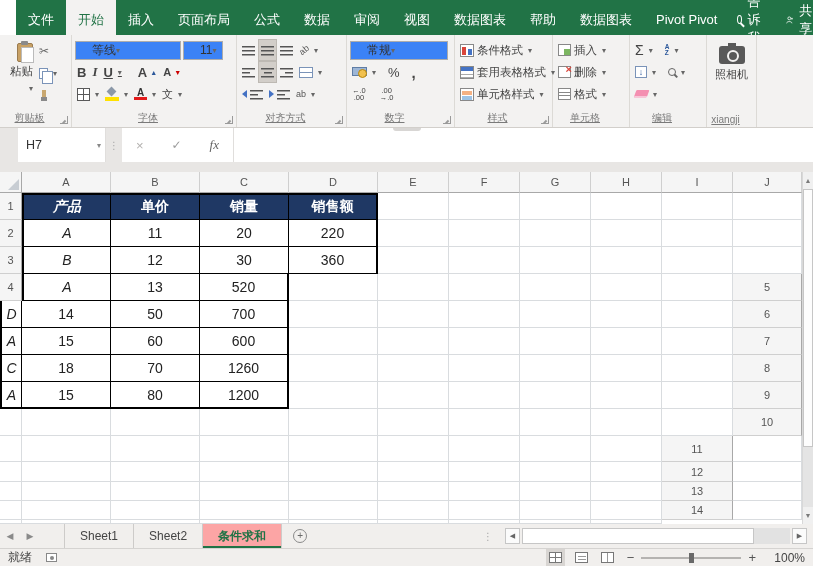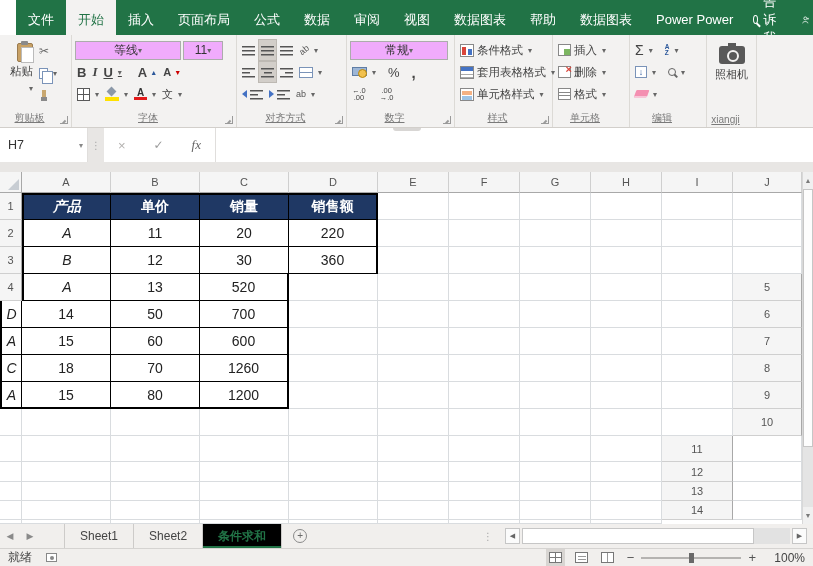--- a/index.html
+++ b/index.html
@@ -24,22 +24,22 @@
   .group { position:relative; height:100%; border-right:1px solid #DCDAD6; padding:4px 3px 16px; }
   .glabel { position:absolute; bottom:2px; left:0; right:12px; text-align:center; font-size:10px; color:#7A7A7A;text-decoration:underline; }
   .launcher { position:absolute; right:3px; bottom:3px; width:8px; height:8px;
     border-right:1.5px solid #9a9a9a; border-bottom:1.5px solid #9a9a9a; }
   .launcher::after { content:""; position:absolute; right:1px; bottom:1px; width:4px; height:1.5px;
     background:#9a9a9a; transform:rotate(-45deg); }
   .rrow { display:flex; align-items:center; height:22px; gap:2px; }
   .rbtn { display:inline-flex; align-items:center; gap:3px; font-size:11.5px; color:#444;
     padding:0 2px; height:20px; white-space:nowrap; }
   .dd::after { content:"▾"; font-size:8px; color:#666; margin-left:2px; }
-  .combo { background:#f0abfc; border:1px solid #ACACAC; height:19px; font-size:12px; color:#333;
-    display:flex; align-items:center; justify-content:center; padding:0 16px; }
+  .combo { background:#3b82f6; border:1px solid #ACACAC; height:19px; font-size:12px; color:#333;
+    display:flex; align-items:center; justify-content:flex-start; padding:0 16px; }
   .combo::after { content:"▾"; font-size:8px; color:#666; }
   .blet { font-weight:bold; font-size:13px; color:#444; } .ilet { font-style:italic; font-family:"Liberation Serif",serif; }
   .ulet { text-decoration:underline; }
   .clipwrap { display:flex; gap:4px; height:100%; }
   .pastecol { width:30px; display:flex; flex-direction:column; align-items:flex-end; padding-top:2px; }
   .clip { width:16px; height:19px; background:#C8A165; border:1px solid #9a7b4f; border-radius:2px; position:relative; }
   .clip::before { content:""; position:absolute; top:-3px; left:3px; width:7px; height:4px; background:#8a8a8a; border-radius:1px; }
   .clip::after { content:""; position:absolute; left:3px; top:3px; width:11px; height:14px; background:#fff; border:1px solid #bbb; }
   .pastecol span { font-size:11.5px; color:#444; margin-top:2px; }
   .cutcol { display:flex; flex-direction:column; justify-content:flex-start; gap:2px; padding-top:2px; }
@@ -93,21 +93,21 @@
   .mag2 { width:8px; height:8px; border:1.5px solid #666; border-radius:50%; position:relative; display:inline-block; }
   .mag2::after { content:""; position:absolute; width:4px; height:1.5px; background:#666; transform:rotate(45deg); right:-3px; bottom:-1px; }
   .eraser { width:13px; height:8px; background:#F48FB1; transform:skewX(-20deg); border-radius:1px; display:inline-block; border-bottom:2px solid #f7c6d8; }
   .camgrp { display:flex; flex-direction:column; align-items:center; padding-top:4px; }
   .cam { width:26px; height:18px; background:#595959; border-radius:3px; position:relative; margin-top:4px; }
   .cam::before { content:""; position:absolute; left:8px; top:4px; width:8px; height:8px; border:2px solid #F3F2F1; border-radius:50%; }
   .cam::after { content:""; position:absolute; top:-3px; left:9px; width:8px; height:3px; background:#595959; }
   .camgrp span { font-size:11px; color:#444; margin-top:3px; }
 
   
-  .fbar { position:absolute; top:128px; height:34px; left:0; right:0; background:#E8E6E4; display:flex; align-items:stretch; }
+  .fbar { position:absolute; top:128px; height:34px; left:0; right:0; background:#E8E6E4; display:flex; align-items:stretch;padding-left:18px; }
   .notch { position:absolute; top:0; left:50%; margin-left:-14px; width:28px; height:3px; background:#D8D6D4; border-radius:0 0 3px 3px; }
   .namebox { width:88px; background:#fff; display:flex; align-items:center; justify-content:space-between;
     padding:0 4px 0 8px; font-size:12.5px; color:#333; border-right:1px solid #E0DEDC; }
   .namebox::after { content:"▾"; font-size:8px; color:#888; }
   .fdots { width:16px; display:flex; align-items:center; justify-content:center; color:#aaa; font-size:10px; }
   .fbtns { width:112px; background:#fff; display:flex; align-items:center; justify-content:space-around; border-right:1px solid #E0DEDC; }
   .fx { font-style:italic; font-family:"Liberation Serif","DejaVu Serif",serif; color:#666; font-size:13px; }
   .fclose { color:#b3b1af; font-size:13px; } .fcheck { color:#9a9a9a; font-size:12px; }
   .finput { flex:1; background:#fff; }
 
@@ -138,21 +138,21 @@
   .vthumb { height:258px; background:#FDFDFD; border:1px solid #C6C6C6; }
   .vtrack { flex:1; background:#E4E4E4; }
 
   
   .sheetbar { position:absolute; top:524px; height:24px; left:0; right:0; background:#F1EFED;
     display:flex; align-items:stretch; font-size:12px; color:#444; }
   .snav { width:20px; display:flex; align-items:center; justify-content:center; color:#8a8a8a; font-size:9px; }
   .stabs { display:flex; align-items:stretch; margin-left:24px; }
   .stab { padding:0 15px; display:flex; align-items:center; border-left:1px solid #CDCBC9; }
   .stab:last-child { border-right:1px solid #CDCBC9; }
-  .stab.active { background:#000000; color:#217346; font-weight:bold; box-shadow:inset 0 -2px 0 #217346; }
+  .stab.active { background:#fca5a5; color:#217346; font-weight:bold; box-shadow:inset 0 -2px 0 #217346; }
   .addbtn { width:36px; display:flex; align-items:center; justify-content:center; }
   .addbtn i { width:14px; height:14px; border:1px solid #8a8a8a; border-radius:50%; color:#6a6a6a;
     font-style:normal; font-size:10px; line-height:12px; text-align:center; display:block; }
   .hsb { margin-left:auto; display:flex; align-items:center; padding-right:6px; gap:2px; }
   .hdots { color:#aaa; font-size:10px; margin-right:10px; }
   .hs-arr { width:15px; height:16px; border:1px solid #C6C6C6; background:#FBFBFB; display:flex;
     align-items:center; justify-content:center; font-size:7px; color:#666; }
   .hs-track { width:268px; height:16px; background:#E2E2E2; position:relative; }
   .hs-thumb { position:absolute; left:0; top:0; width:232px; height:100%; background:#FFF; border:1px solid #C6C6C6; }
 
@@ -185,21 +185,21 @@
         <div class="tab active">开始</div>
         <div class="tab">插入</div>
         <div class="tab">页面布局</div>
         <div class="tab">公式</div>
         <div class="tab">数据</div>
         <div class="tab">审阅</div>
         <div class="tab">视图</div>
         <div class="tab">数据图表</div>
         <div class="tab">帮助</div>
         <div class="tab">数据图表</div>
-        <div class="tab">Power Power</div>
+        <div class="tab">Pivot Pivot</div>
       </div>
     <div class="tabbar-right">
       <div class="tellme">
         <span class="mag"></span>
         <span>告诉我</span>
       </div>
       <div class="share">
         <svg width="12" height="12" viewBox="0 0 12 12">
             <circle cx="5" cy="3.5" r="2.2" fill="none" stroke="#fff" stroke-width="1.2"></circle>
             <path d="M1 11 C1 7.5 9 7.5 9 11" fill="none" stroke="#fff" stroke-width="1.2"></path>

